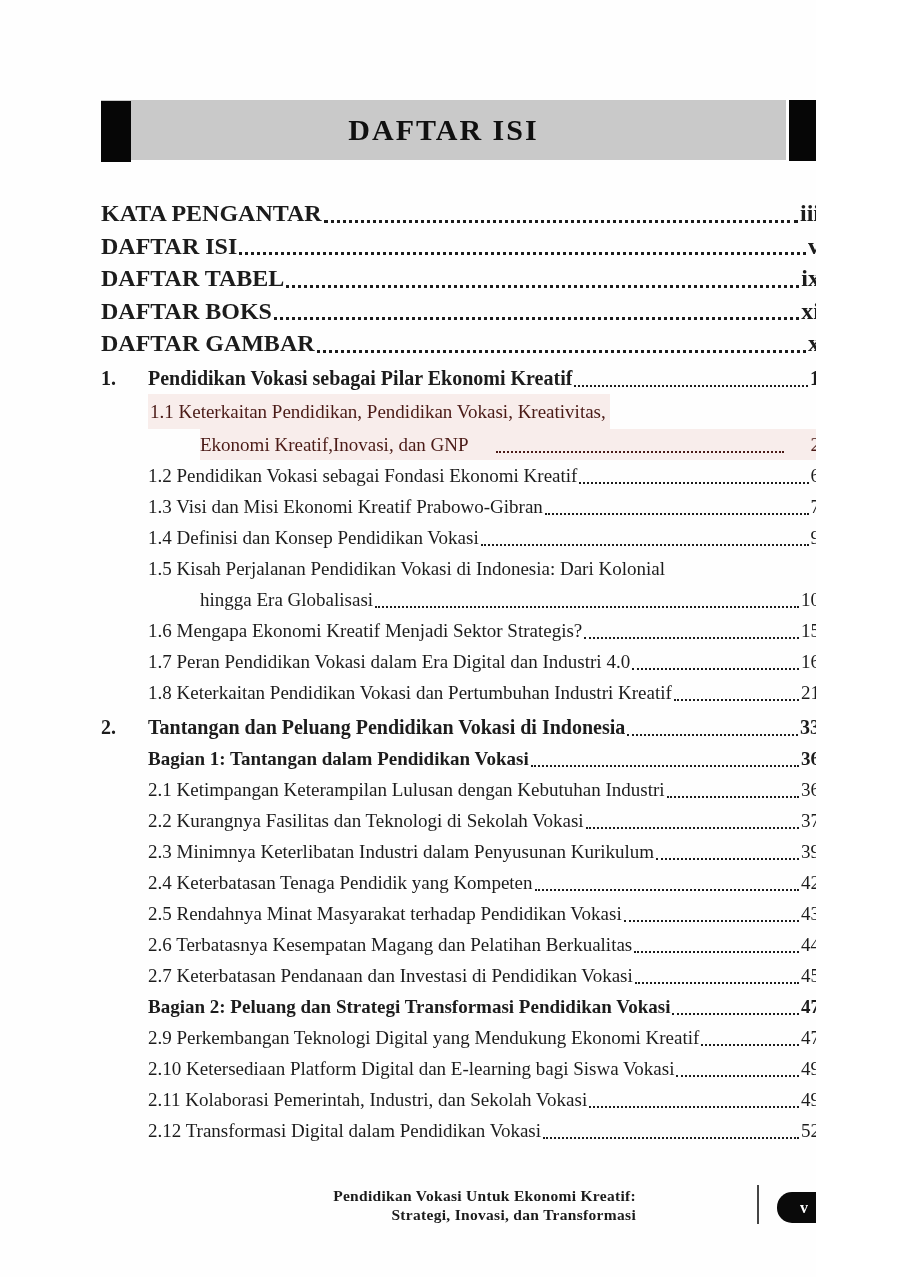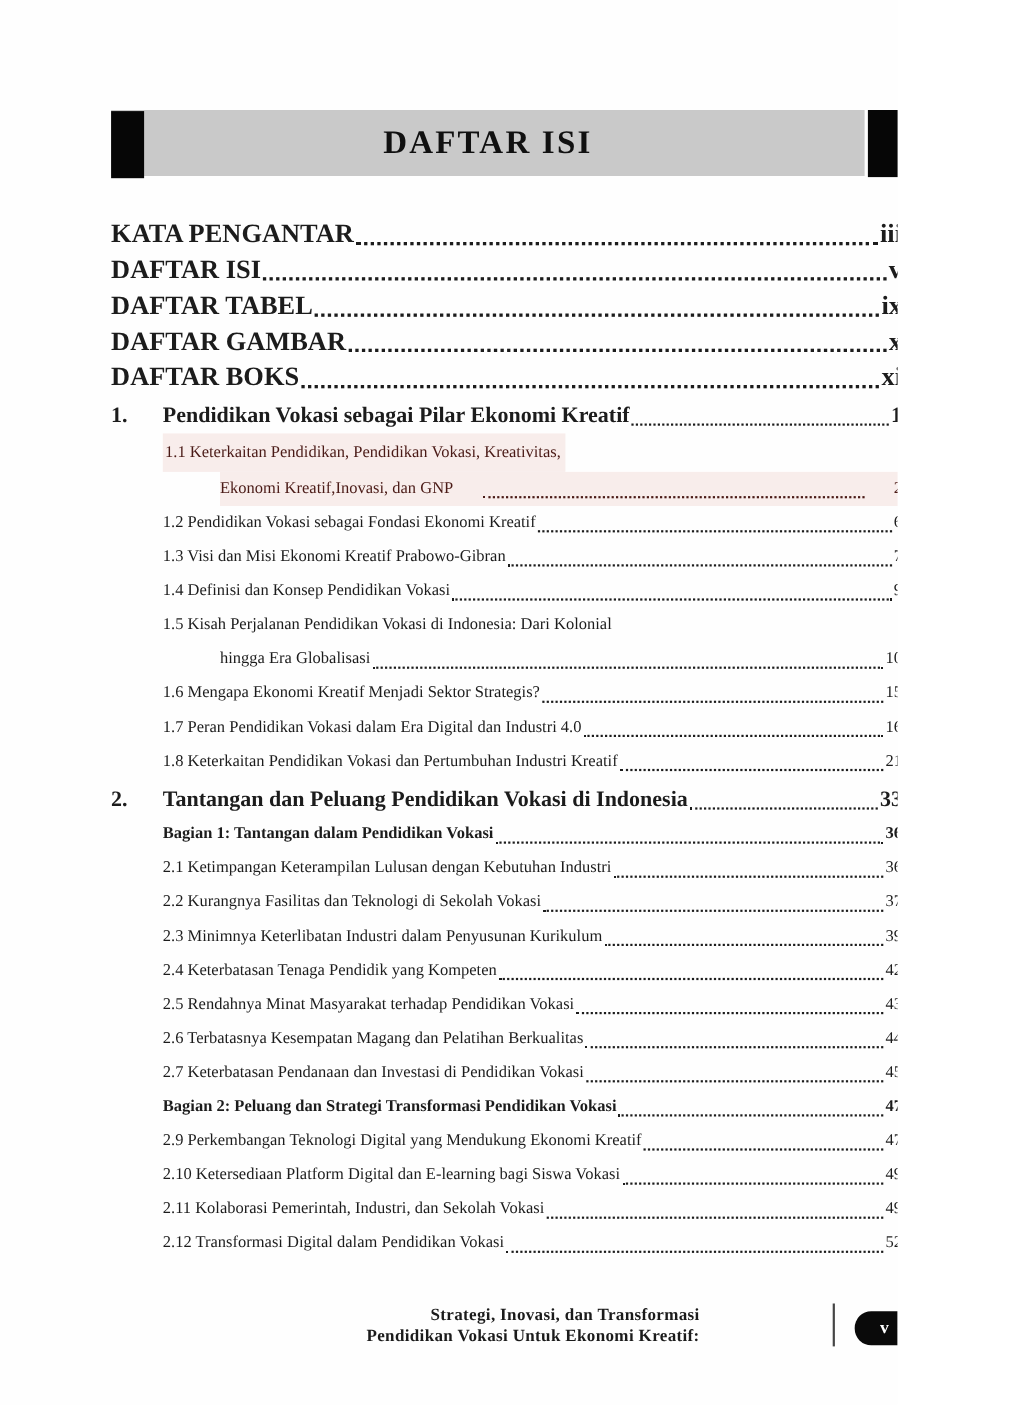--- a/index.html
+++ b/index.html
@@ -45,21 +45,21 @@
   .chapter-block { margin-top:3px; }
   .chapter-block + .chapter-block { margin-top:4px; }
 
   .ch-head {
     display:flex; align-items:baseline;
     font-weight:bold; font-size:20px; line-height:31px;
     white-space:nowrap;
   }
   .ch-head .num { width:47px; flex:0 0 47px; }
 
-  .entries { padding-left:47px; font-size:15px; }
+  .entries { padding-left:47px; font-size:19px; }
   .e-row {
     display:flex; align-items:baseline;
     line-height:31px; white-space:nowrap;
   }
   .e-row.bold { font-weight:bold; }
   .e-row.cont { margin-left:52px; }
 
   .lbl { white-space:nowrap; }
   .leader {
     flex:1 1 auto; min-width:10px;
@@ -115,28 +115,28 @@
           <span class="lbl">DAFTAR ISI</span>
           <span class="leader"></span>
           <span class="pg">v</span>
         </div>
         <div class="f-row">
           <span class="lbl">DAFTAR TABEL</span>
           <span class="leader"></span>
           <span class="pg">ix</span>
         </div>
         <div class="f-row">
+          <span class="lbl">DAFTAR BOKS</span>
+          <span class="leader"></span>
+          <span class="pg">xi</span>
+        </div>
+        <div class="f-row">
           <span class="lbl">DAFTAR GAMBAR</span>
           <span class="leader"></span>
           <span class="pg">x</span>
-        </div>
-        <div class="f-row">
-          <span class="lbl">DAFTAR BOKS</span>
-          <span class="leader"></span>
-          <span class="pg">xi</span>
         </div>
       </div>
     <div id="chapter-root">
         <div class="chapter-block">
           <div class="ch-head">
             <span class="num">1.</span>
             <span class="lbl">Pendidikan Vokasi sebagai Pilar Ekonomi Kreatif</span>
             <span class="leader"></span>
             <span class="pg">1</span>
           </div>
@@ -261,21 +261,21 @@
               <span class="lbl">2.12 Transformasi Digital dalam Pendidikan Vokasi</span>
               <span class="leader"></span>
               <span class="pg">52</span>
             </div>
           </div>
         </div>
       </div>
   </div>
 
   <div class="footer-title">
+    <div>Pendidikan Vokasi Untuk Ekonomi Kreatif:</div>
     <div>Strategi, Inovasi, dan Transformasi</div>
-    <div>Pendidikan Vokasi Untuk Ekonomi Kreatif:</div>
   </div>
   <div class="footer-divider"></div>
   <div class="footer-badge">
     <span>v</span>
   </div>
 
 </div>
 
 </body></html>

